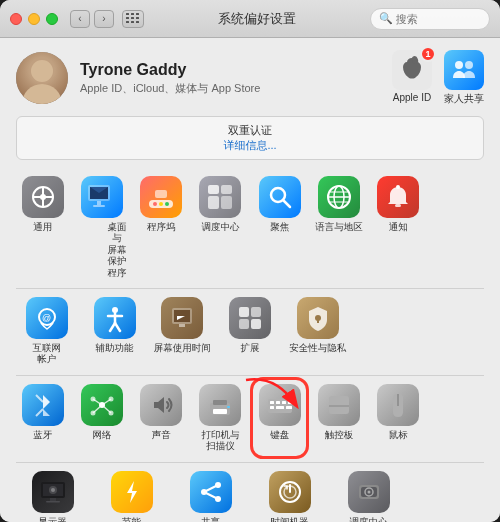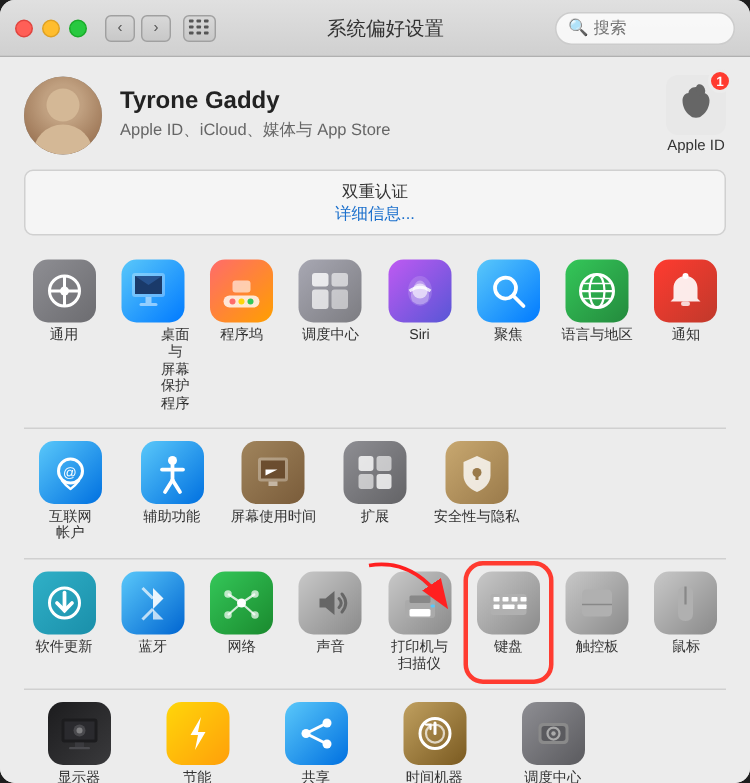--- a/index.html
+++ b/index.html
@@ -406,20 +406,31 @@
             <svg width="40" height="40" viewBox="0 0 40 40">
               <rect width="40" height="40" rx="8" fill="#e8e8e8"></rect>
               <text x="20" y="27" text-anchor="middle" font-size="20" fill="#555"></text>
               <path d="M20 8 C17 8 15 10 15 12 C13 12 11 14 11 17 C11 21 13 25 16 27 C17 28 18 28.5 20 28.5 C22 28.5 23 28 24 27 C27 25 29 21 29 17 C29 14 27 12 25 12 C25 10 23 8 20 8Z" fill="#666"></path>
               <ellipse cx="23" cy="10" rx="3" ry="4" fill="#666" transform="rotate(-20,23,10)"></ellipse>
             </svg>
             <div class="apple-id-badge">1</div>
           </div>
           <span class="profile-icon-label">Apple ID</span>
         </div>
+        <div class="profile-icon-item">
+          <div style="width:40px;height:40px;border-radius:8px;background:linear-gradient(135deg,#5ac8fa,#007aff);display:flex;align-items:center;justify-content:center;font-size:18px;">
+            <svg width="28" height="28" viewBox="0 0 28 28">
+              <circle cx="9" cy="9" r="4" fill="white" opacity="0.9"></circle>
+              <circle cx="19" cy="9" r="4" fill="white" opacity="0.7"></circle>
+              <path d="M3 22 C3 17 6 15 9 15 C12 15 15 17 15 22Z" fill="white" opacity="0.9"></path>
+              <path d="M13 22 C13 17 16 15 19 15 C22 15 25 17 25 22Z" fill="white" opacity="0.7"></path>
+            </svg>
+          </div>
+          <span class="profile-icon-label">家人共享</span>
+        </div>
       </div>
     </div>
 
     <div class="auth-bar">
       <span class="auth-text">双重认证</span>
       <span class="auth-link">详细信息...</span>
     </div>
 
     <div class="prefs-rows-container red-arrow-container">
 
@@ -469,31 +480,20 @@
             <svg width="30" height="30" viewBox="0 0 30 30">
               <rect x="3" y="3" width="11" height="9" rx="2" fill="white" opacity="0.8"></rect>
               <rect x="16" y="3" width="11" height="9" rx="2" fill="white" opacity="0.6"></rect>
               <rect x="3" y="14" width="11" height="13" rx="2" fill="white" opacity="0.7"></rect>
               <rect x="16" y="14" width="11" height="13" rx="2" fill="white" opacity="0.5"></rect>
             </svg>
           </div>
           <span class="pref-label">调度中心</span>
         </div>
 
-        <div class="pref-item">
-          <div class="pref-icon icon-siri">
-            <svg width="30" height="30" viewBox="0 0 30 30">
-              <ellipse cx="15" cy="15" rx="8" ry="10" fill="white" opacity="0.15"></ellipse>
-              <path d="M10 22 Q15 26 20 22 Q22 18 20 14 Q18 8 15 8 Q12 8 10 14 Q8 18 10 22Z" fill="white" opacity="0.3"></path>
-              <circle cx="15" cy="15" r="5" fill="white" opacity="0.6"></circle>
-              <path d="M8 15 Q15 10 22 15" fill="none" stroke="white" stroke-width="2" opacity="0.8"></path>
-            </svg>
-          </div>
-          <span class="pref-label">Siri</span>
-        </div>
 
         <div class="pref-item">
           <div class="pref-icon icon-spotlight">
             <svg width="30" height="30" viewBox="0 0 30 30">
               <circle cx="13" cy="13" r="7" fill="none" stroke="white" stroke-width="2.5"></circle>
               <line x1="18" y1="18" x2="25" y2="25" stroke="white" stroke-width="2.5" stroke-linecap="round"></line>
             </svg>
           </div>
           <span class="pref-label">聚焦</span>
         </div>
@@ -586,30 +586,20 @@
             </svg>
           </div>
           <span class="pref-label">安全性与隐私</span>
         </div>
       </div>
 
       <div class="row-divider"></div>
 
       <div class="prefs-grid" style="grid-template-columns: repeat(8, 1fr); position: relative;">
 
-        <div class="pref-item">
-          <div class="pref-icon icon-software">
-            <svg width="30" height="30" viewBox="0 0 30 30">
-              <circle cx="15" cy="15" r="10" fill="none" stroke="white" stroke-width="2"></circle>
-              <path d="M10 15 L15 20 L20 15" fill="none" stroke="white" stroke-width="2.5" stroke-linecap="round"></path>
-              <line x1="15" y1="8" x2="15" y2="20" stroke="white" stroke-width="2.5" stroke-linecap="round"></line>
-            </svg>
-          </div>
-          <span class="pref-label">软件更新</span>
-        </div>
 
         <div class="pref-item">
           <div class="pref-icon icon-bluetooth">
             <svg width="30" height="30" viewBox="0 0 30 30">
               <path d="M15 5 L22 12 L15 19 L15 5Z" fill="white" opacity="0.9"></path>
               <path d="M15 19 L22 26 L15 26 L15 19Z" fill="white" opacity="0.7"></path>
               <path d="M15 12 L8 5" stroke="white" stroke-width="2" opacity="0.7"></path>
               <path d="M15 19 L8 26" stroke="white" stroke-width="2" opacity="0.7"></path>
             </svg>
           </div>

